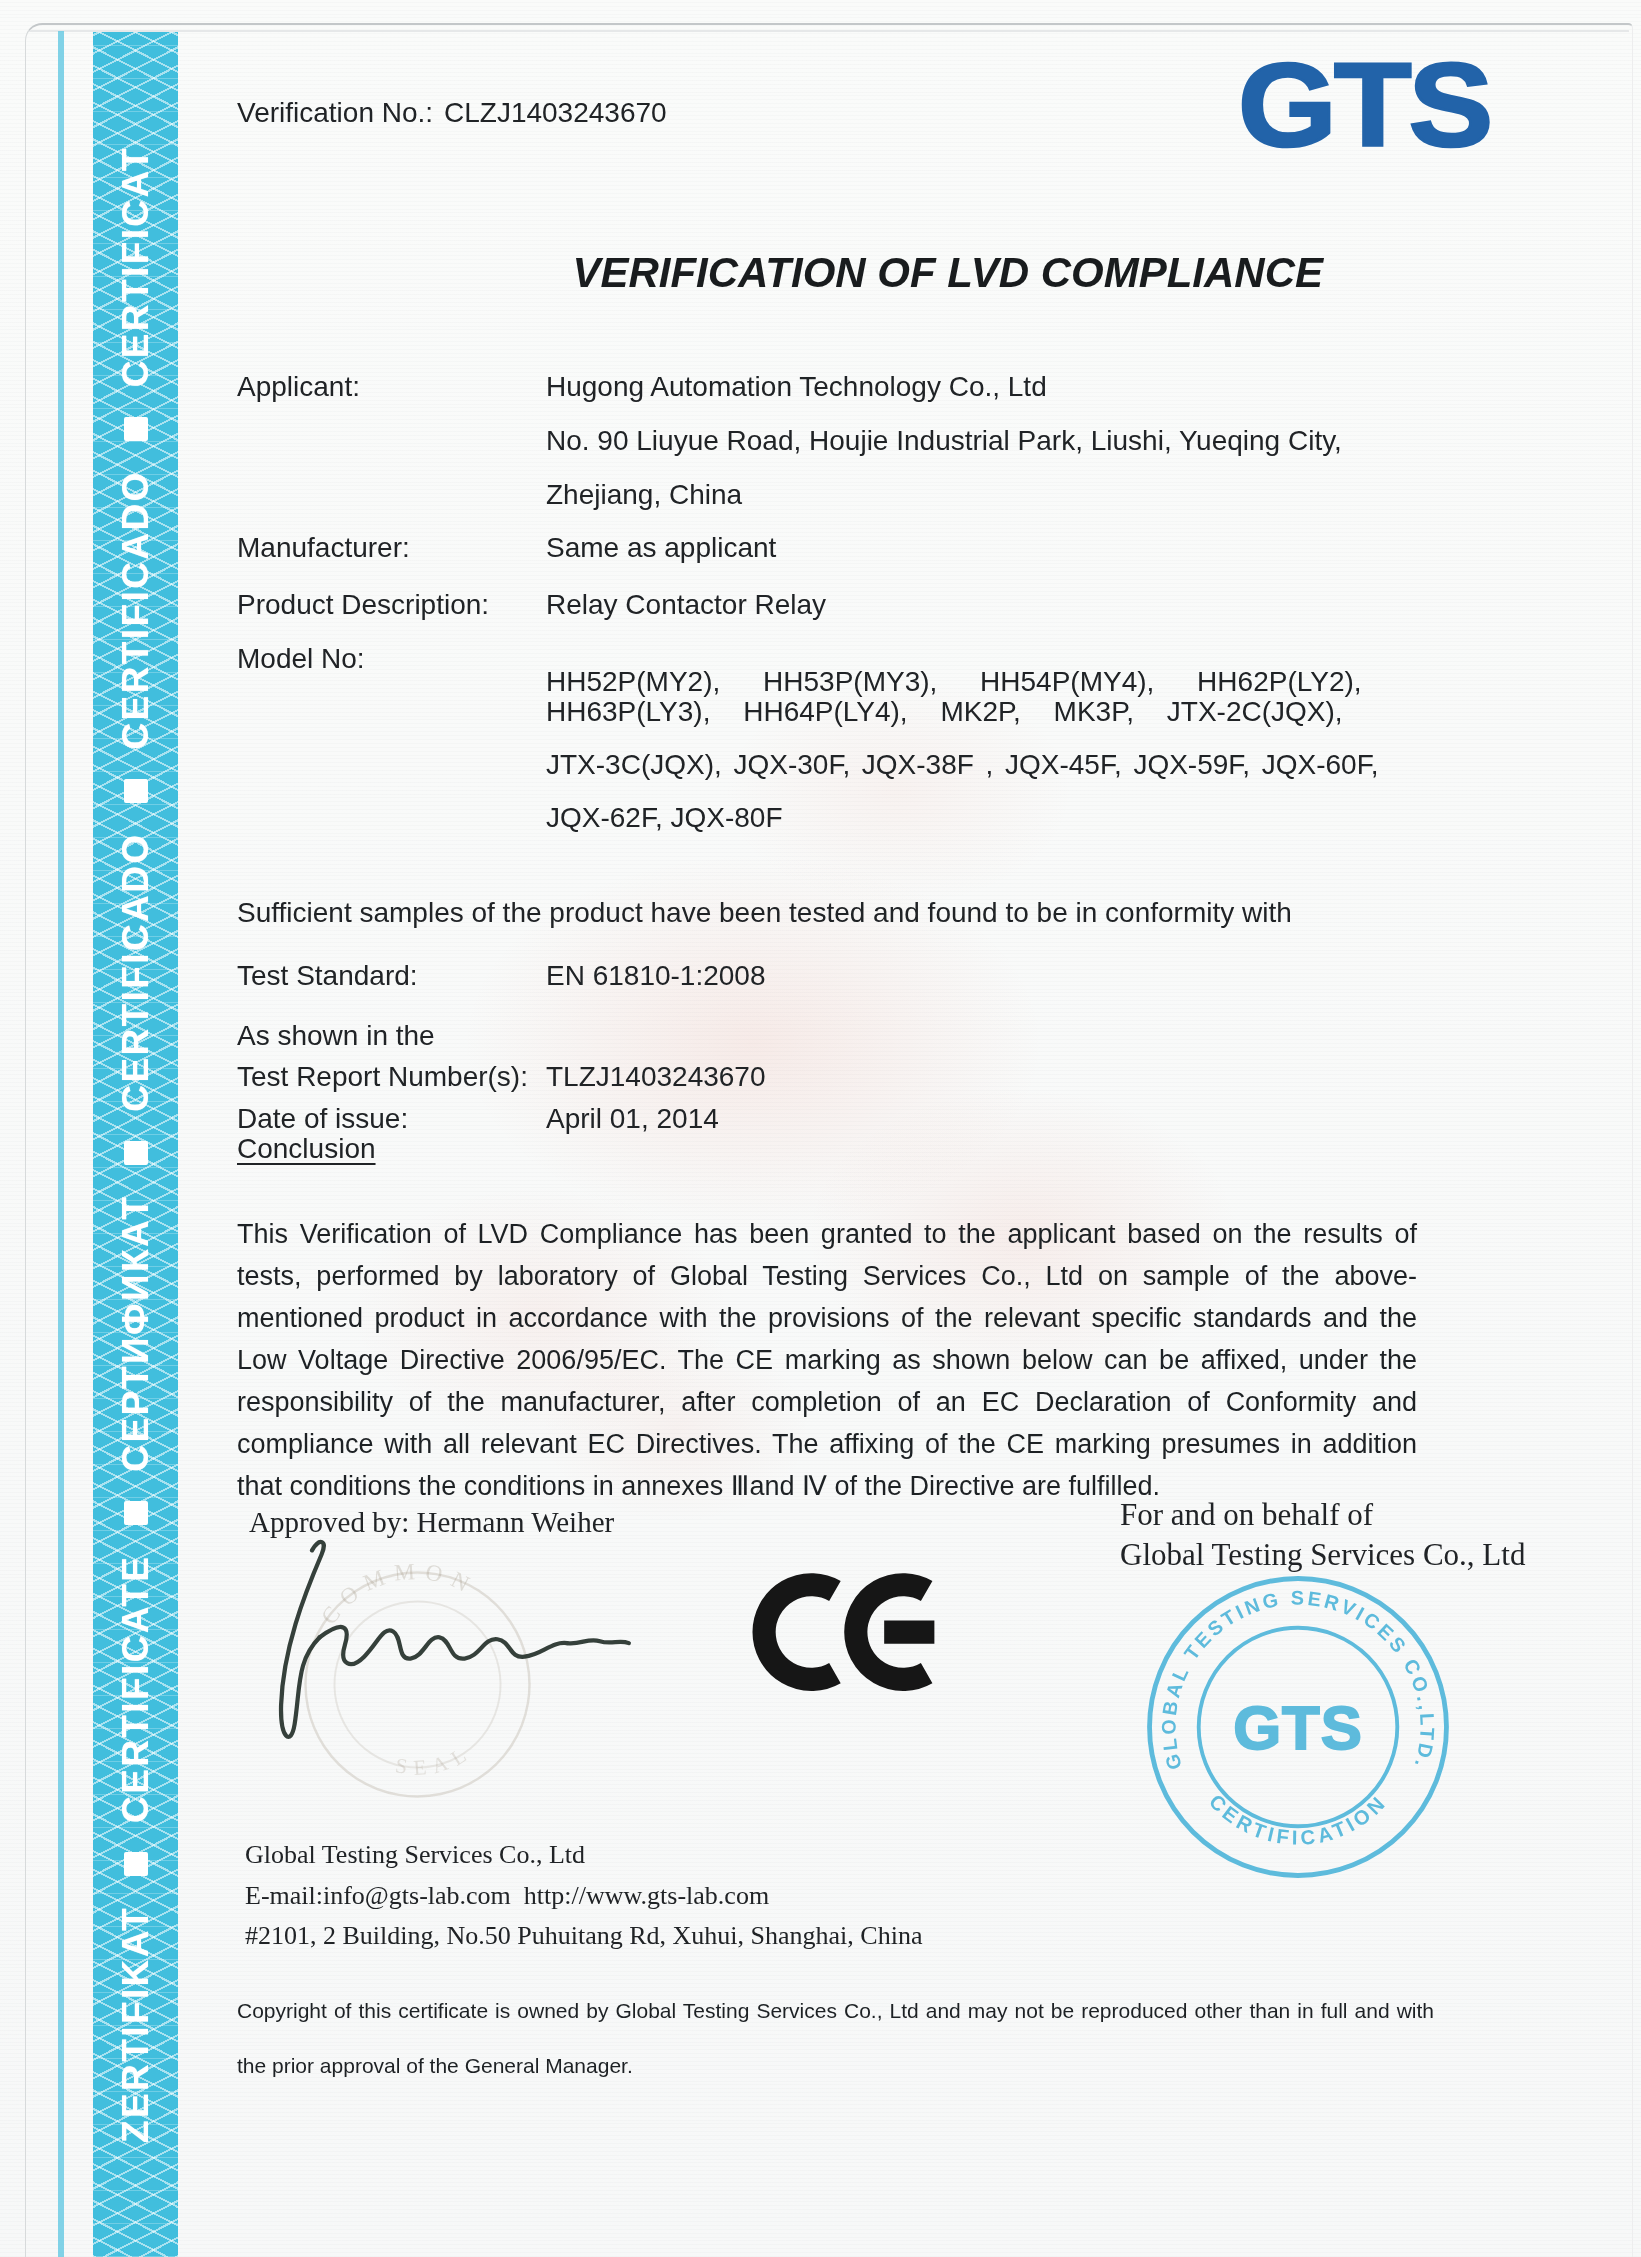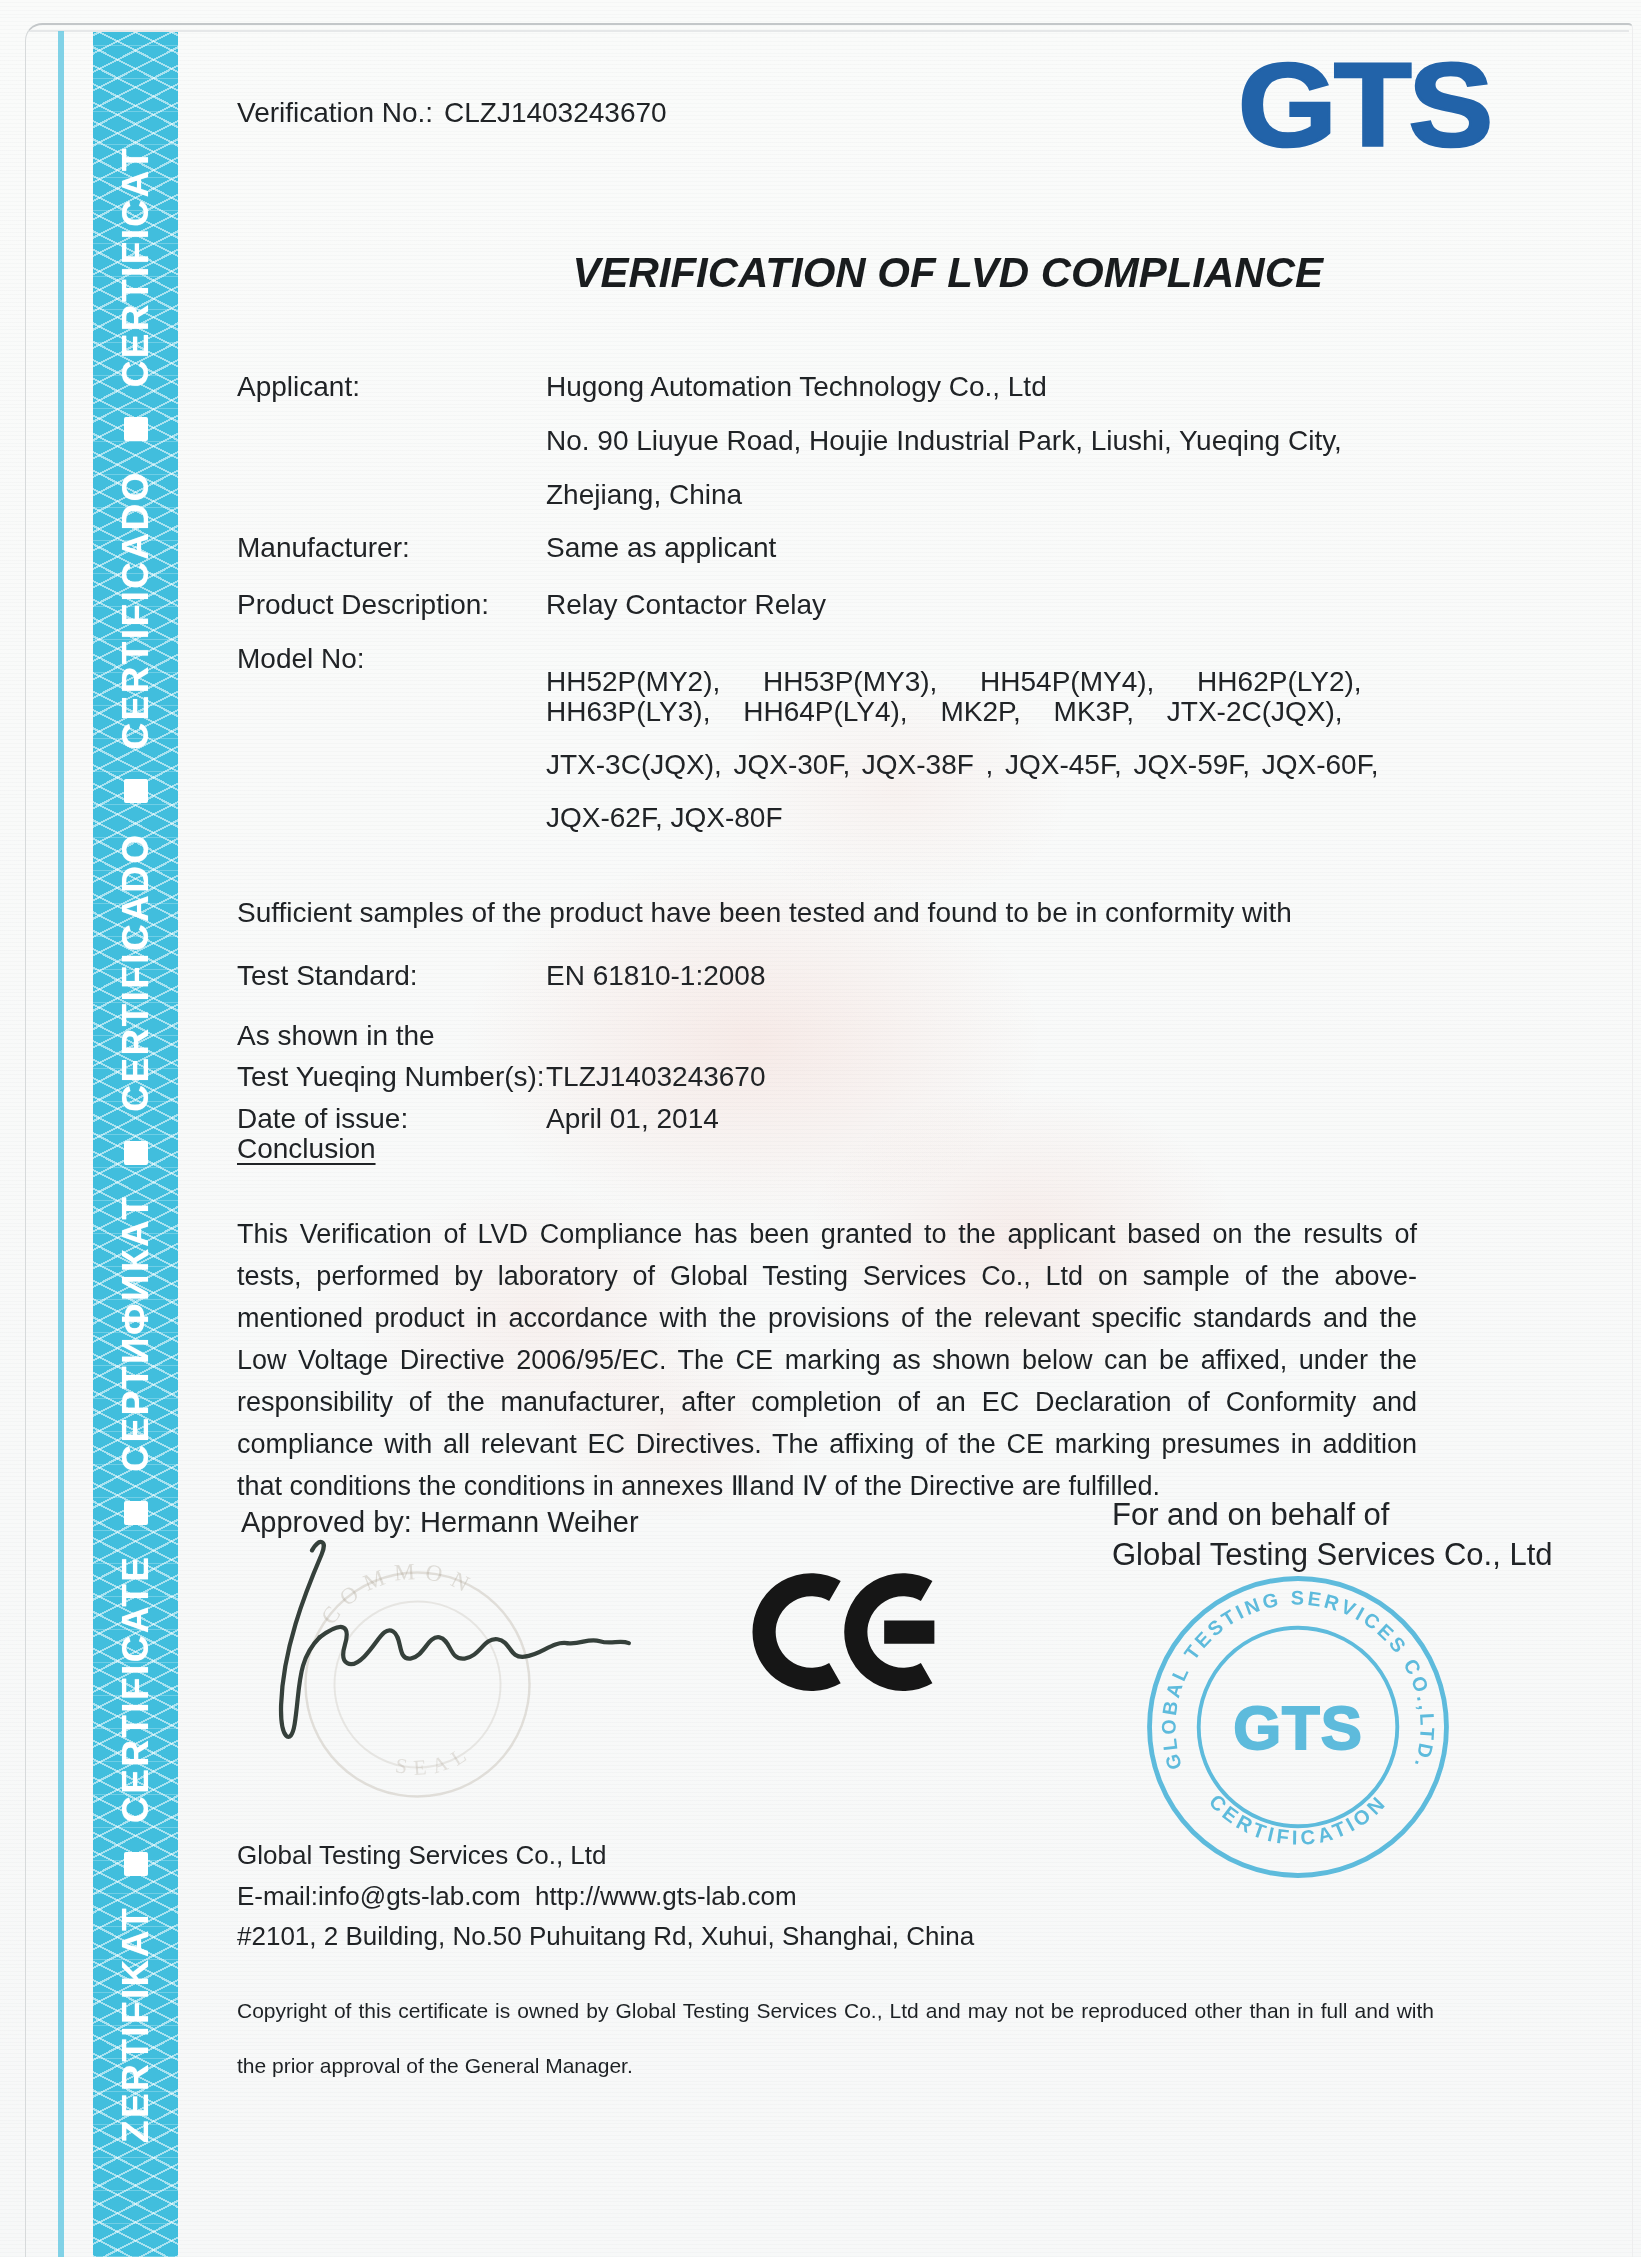--- a/index.html
+++ b/index.html
@@ -45,21 +45,21 @@
     padding:0 114px;box-sizing:border-box;
   }
   .band-word{
     color:#ffffff;font-weight:bold;font-size:37px;letter-spacing:2.4px;white-space:nowrap;
     text-shadow:0 0 1px rgba(255,255,255,.6);
   }
   .band-sq{width:24px;height:24px;background:#ffffff;border-radius:1.9px;flex:0 0 auto;}
   .abs{position:absolute;}
   .lbl{font-size:28px;}
   .val{font-size:28px;}
-  .serif{font-family:Liberation Sans, sans-serif;}
+  .serif{font-family:Liberation Serif, serif;margin-left:8px;}
   .logo-gts{
     font-size:127px;font-weight:bold;color:#2263a9;letter-spacing:-2.9px;
     -webkit-text-stroke:2.9px #2263a9;transform:scaleY(0.93);transform-origin:top left;line-height:1;
   }
   .title{
     font-size:42px;font-weight:bold;font-style:italic;letter-spacing:0px;color:#191c1e;
     text-align:right;
   }
   .model-line{font-size:28px;white-space:nowrap;}
   .ws-a{word-spacing:35px;}
@@ -119,21 +119,21 @@
 <div class="abs model-line ws-c" style="left:546px;top:749px;">JTX-3C(JQX), JQX-30F, JQX-38F , JQX-45F, JQX-59F, JQX-60F,</div>
 <div class="abs model-line" style="left:546px;top:802px;">JQX-62F, JQX-80F</div>
 
 <div class="abs val" style="left:237px;top:897px;">Sufficient samples of the product have been tested and found to be in conformity with</div>
 
 <div class="abs lbl" style="left:237px;top:960px;">Test Standard:</div>
 <div class="abs val" style="left:546px;top:960px;">EN 61810-1:2008</div>
 
 <div class="abs val" style="left:237px;top:1020px;">As shown in the</div>
 
-<div class="abs lbl" style="left:237px;top:1061px;">Test Yueqing Number(s):</div>
+<div class="abs lbl" style="left:237px;top:1061px;">Test Report Number(s):</div>
 <div class="abs val" style="left:546px;top:1061px;">TLZJ1403243670</div>
 
 <div class="abs lbl" style="left:237px;top:1103px;">Date of issue:</div>
 <div class="abs val" style="left:546px;top:1103px;">April 01, 2014</div>
 
 <div class="abs lbl underline" style="left:237px;top:1133px;">Conclusion</div>
 
 <div class="abs para" style="left:237px;top:1213px;width:1180px;">This Verification of LVD Compliance has been granted to the applicant based on the results of tests, performed by laboratory of Global Testing Services Co., Ltd on sample of the above-mentioned product in accordance with the provisions of the relevant specific standards and the Low Voltage Directive 2006/95/EC. The CE marking as shown below can be affixed, under the responsibility of the manufacturer, after completion of an EC Declaration of Conformity and compliance with all relevant EC Directives. The affixing of the CE marking presumes in addition that conditions the conditions in annexes Ⅲand Ⅳ of the Directive are fulfilled.</div>
 
 <div class="abs serif" style="left:241px;top:1506px;font-size:29px;">Approved by: Hermann Weiher</div>

